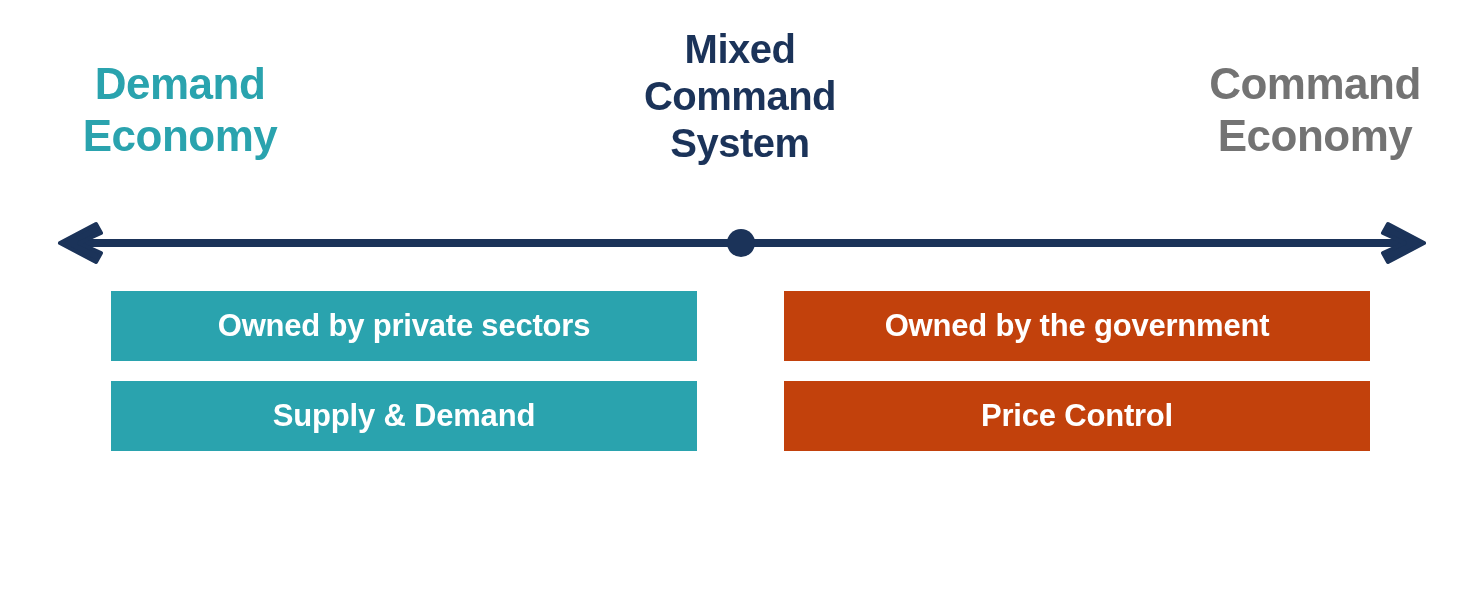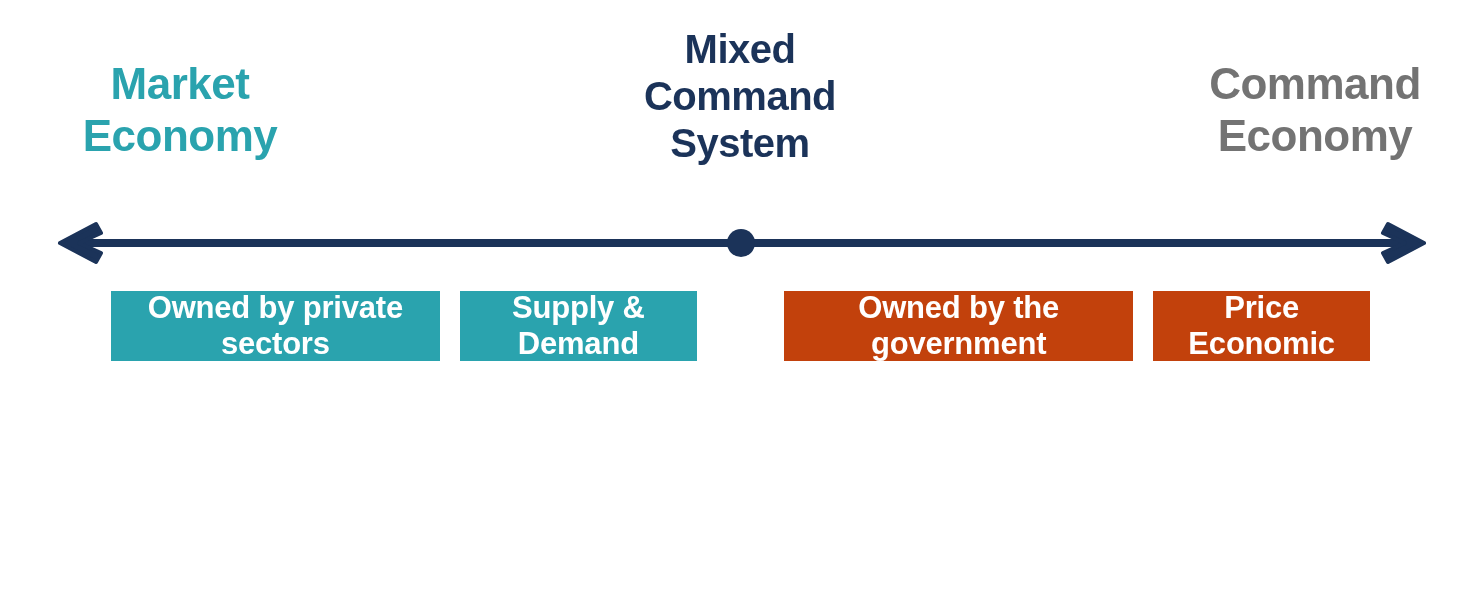--- a/index.html
+++ b/index.html
@@ -61,21 +61,21 @@
   #spectrum svg {
     display: block;
   }
 
   
   .column {
     position: absolute;
     width: 586px;
     top: 291px;
     display: flex;
-    flex-direction: row;
+    flex-direction: column;
     gap: 20px;
   }
   #column-market { left: 111px; }
   #column-command { left: 784px; }
 
   .item-box {
     height: 70px;
     display: flex;
     align-items: center;
     justify-content: center;
@@ -88,21 +88,21 @@
     text-align: center;
   }
   .item-box.teal   { background: #2AA3AE; }
   .item-box.orange { background: #c2410c; }
 </style>
 </head>
 <body>
 
 <div id="canvas">
 
-  <div class="heading" id="heading-market">Market
+  <div class="heading" id="heading-market">Demand
 Economy</div>
 
   <div class="heading" id="heading-mixed">Mixed
 Command
 System</div>
 
   <div class="heading" id="heading-command">Command
 Economy</div>
 
   <div id="spectrum">
@@ -118,16 +118,16 @@
     </svg>
   </div>
 
   <div class="column" id="column-market">
     <div class="item-box teal">Owned by private sectors</div>
     <div class="item-box teal">Supply &amp; Demand</div>
   </div>
 
   <div class="column" id="column-command">
     <div class="item-box orange">Owned by the government</div>
-    <div class="item-box orange">Price Economic</div>
+    <div class="item-box orange">Price Control</div>
   </div>
 
 </div>
 
 </body></html>

